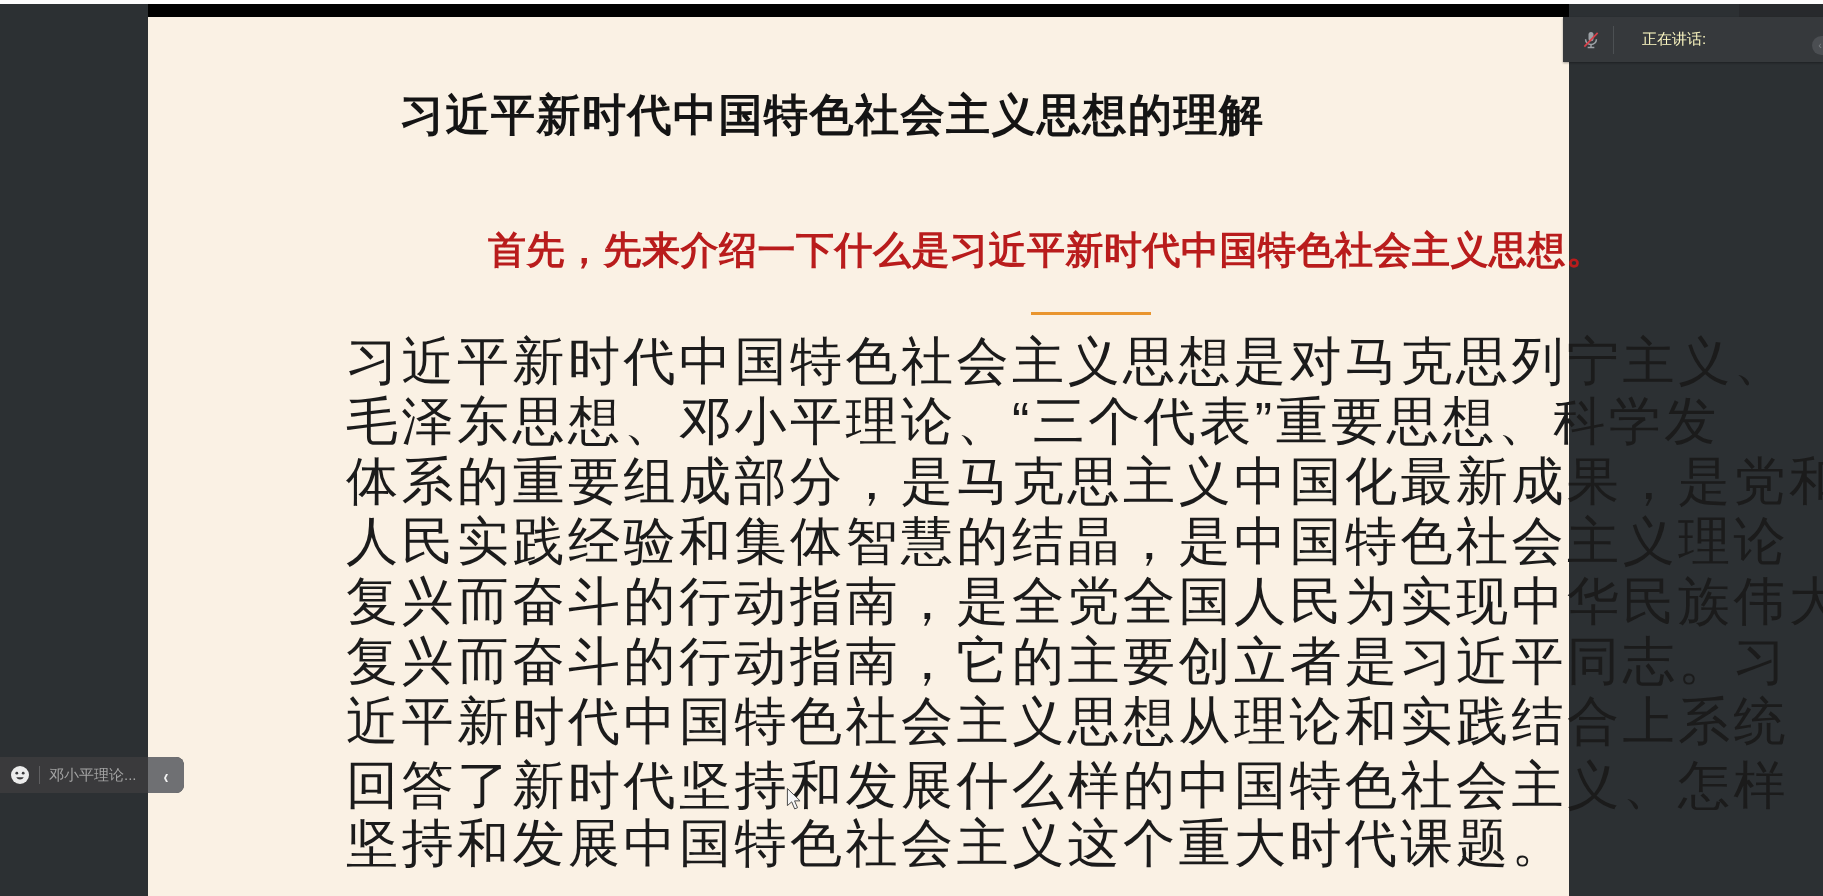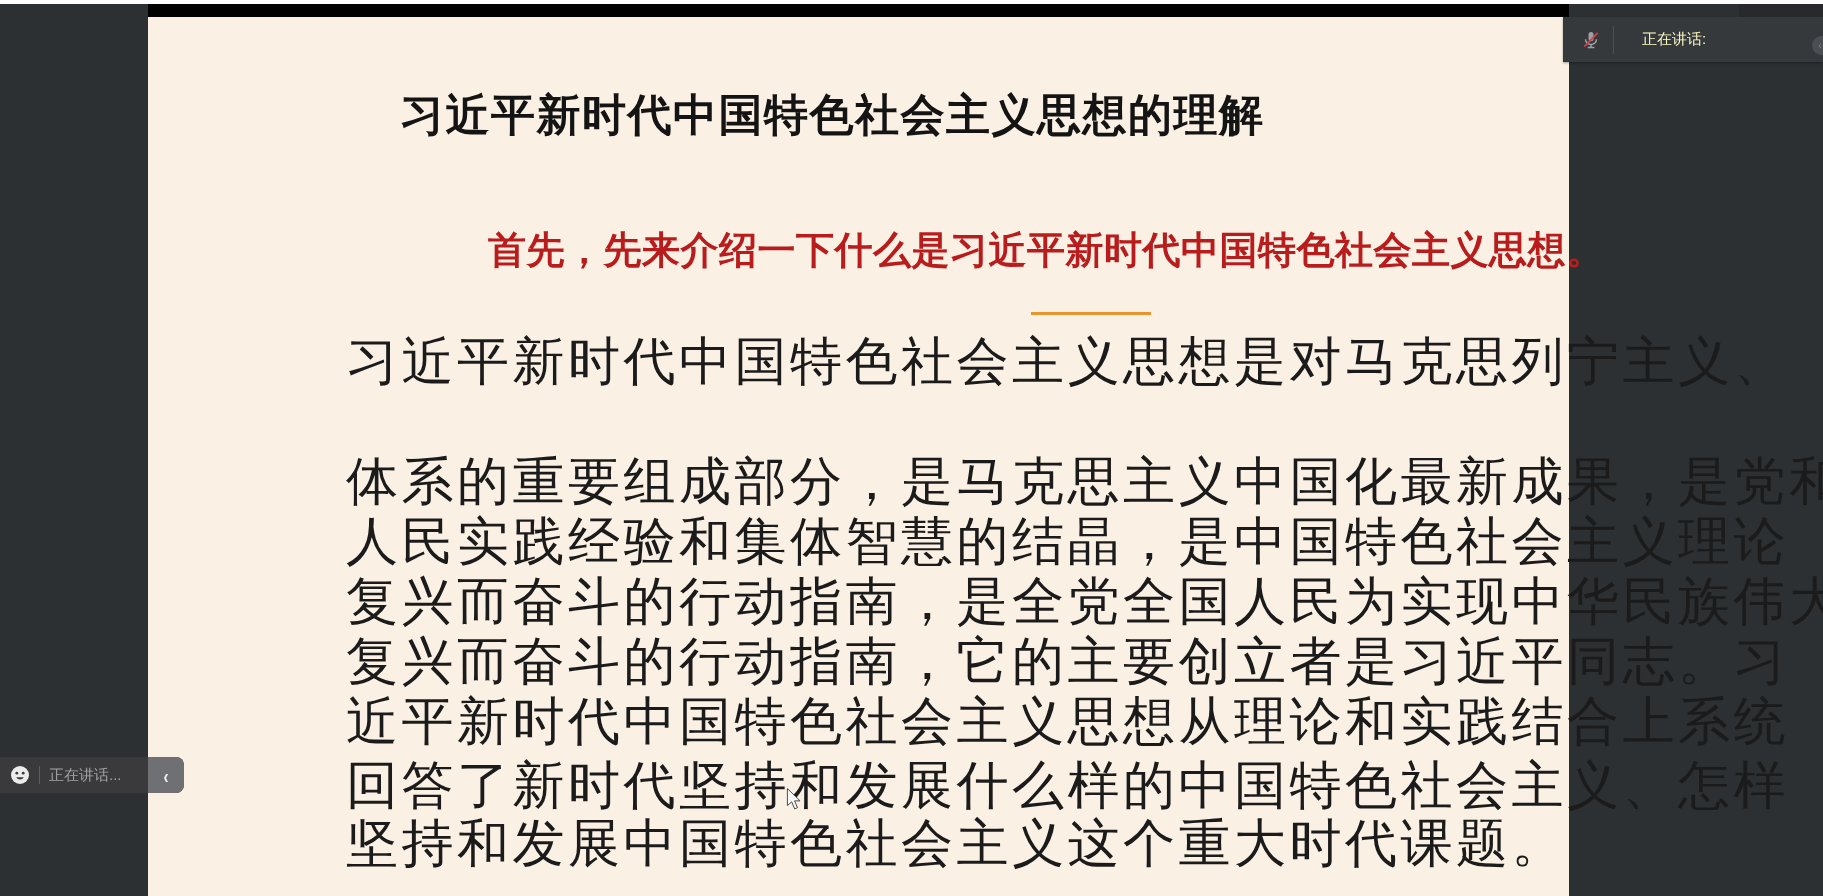--- a/index.html
+++ b/index.html
@@ -73,20 +73,21 @@
 
   <div class="slide-title">
     <span class="t-regular">习近平新时代中国特色社会主义思想</span><span class="t-bold">的理解</span>
   </div>
 
   <div class="slide-subtitle">首先，先来介绍一下什么是习近平新时代中国特色社会主义思想。</div>
 
   <div class="divider"></div>
 
   <div class="body-line" style="top:328px">习近平新时代中国特色社会主义思想是对马克思列宁主义、</div>
+  <div class="body-line" style="top:388px">毛泽东思想、邓小平理论、“三个代表”重要思想、科学发</div>
   <div class="body-line" style="top:448px">体系的重要组成部分，是马克思主义中国化最新成果，是党和</div>
   <div class="body-line" style="top:508px">人民实践经验和集体智慧的结晶，是中国特色社会主义理论</div>
   <div class="body-line" style="top:568px">复兴而奋斗的行动指南，是全党全国人民为实现中华民族伟大</div>
   <div class="body-line" style="top:628px">复兴而奋斗的行动指南，它的主要创立者是习近平同志。习</div>
   <div class="body-line" style="top:688px">近平新时代中国特色社会主义思想从理论和实践结合上系统</div>
   <div class="body-line" style="top:752px">回答了新时代坚持和发展什么样的中国特色社会主义、怎样</div>
   <div class="body-line" style="top:810px">坚持和发展中国特色社会主义这个重大时代课题。</div>
 </div>
 
 <div class="speaking-bar">
@@ -110,21 +111,21 @@
 <div class="chat-bubble">
   <div class="emoji-wrap">
     <svg width="22" height="22" viewBox="0 0 22 22">
       <circle cx="11" cy="11" r="9" fill="#ececec"></circle>
       <circle cx="7.8" cy="9.2" r="1.4" fill="#3a3a3c"></circle>
       <circle cx="14.2" cy="9.2" r="1.4" fill="#3a3a3c"></circle>
       <path d="M7.2 13.2 a4.3 4.3 0 0 0 7.6 0 z" fill="#3a3a3c"></path>
     </svg>
   </div>
   <div class="cdiv"></div>
-  <div class="chat-placeholder">正在讲话...</div>
+  <div class="chat-placeholder">邓小平理论...</div>
   <div class="chat-collapse">
     <span>‹</span>
   </div>
 </div>
 
 <div class="mouse-cursor">
   <svg width="16" height="22" viewBox="0 0 13 20">
     <path d="M0.5 0.5 L0.5 16 L4.4 12.6 L7.1 19 L9.7 17.9 L7 11.7 L12 11.7 Z" fill="#f6f6f6" stroke="#4a4a4a" stroke-width="0.9"></path>
   </svg>
 </div>

